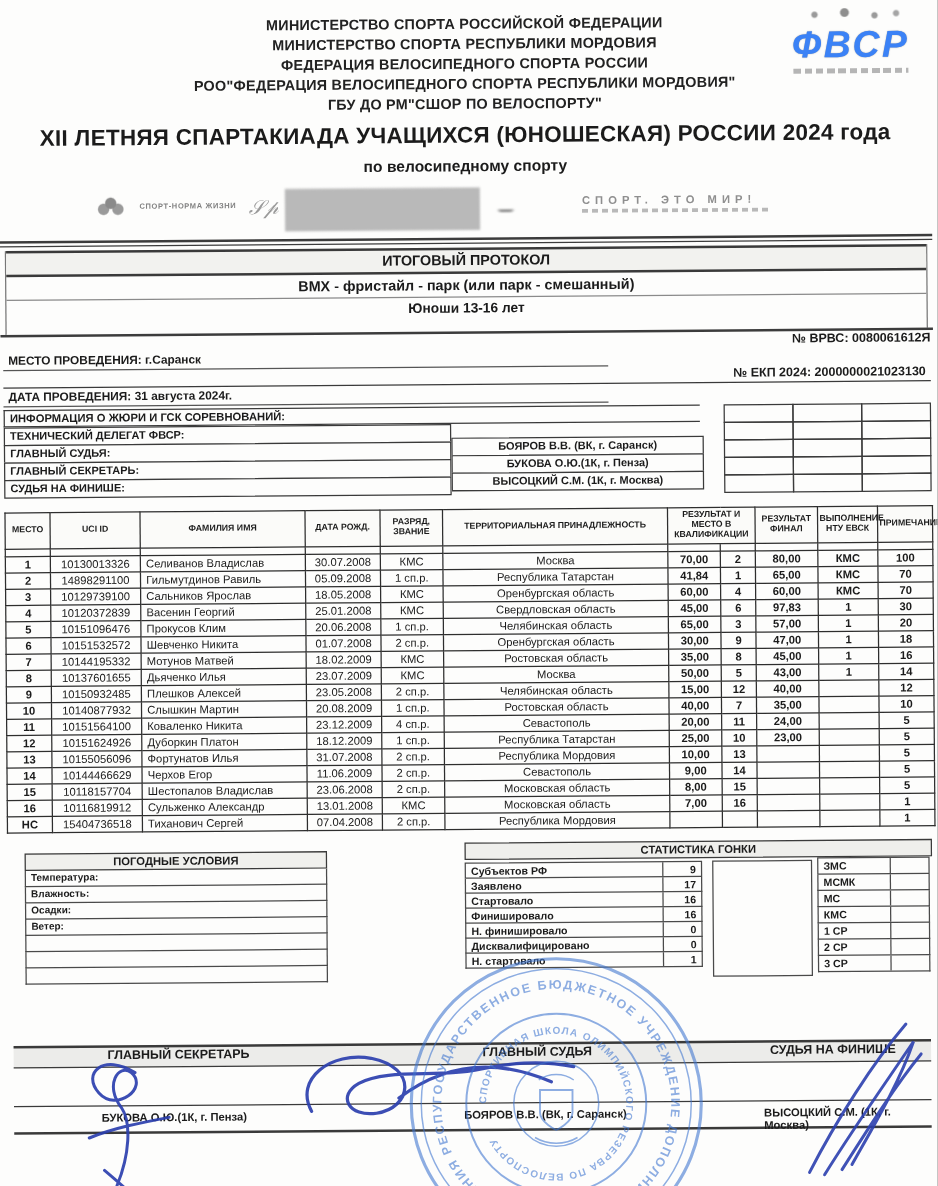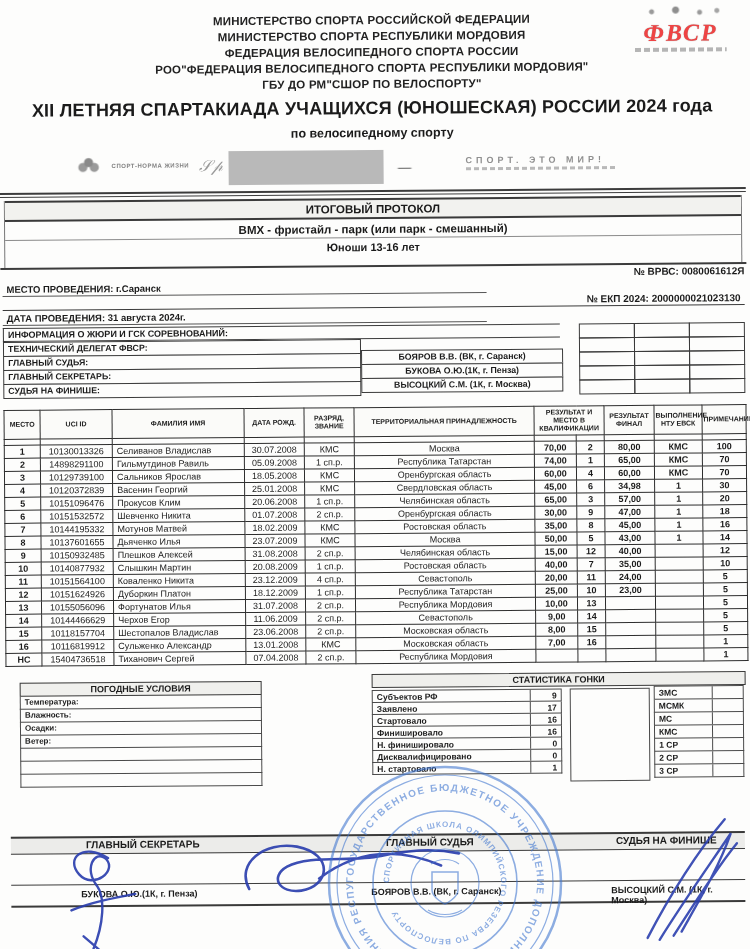--- a/index.html
+++ b/index.html
@@ -7,21 +7,21 @@
         font-family:"Liberation Sans",sans-serif;color:#1b1b1b;}
   .doc{position:absolute;left:0;top:0;width:750px;height:949px;transform:rotate(-0.45deg);transform-origin:50% 50%;}
 
   
   .org-lines{padding-top:12px;text-align:center;font-weight:bold;font-size:11.5px;line-height:16px;letter-spacing:.2px;color:#222;}
   .main-title{text-align:center;font-weight:bold;font-size:18px;margin-top:6px;letter-spacing:.2px;}
   .sub-title{text-align:center;font-weight:bold;font-size:12.5px;margin-top:7px;}
   .logo{position:absolute;color:#6a6a6a;}
   .logo-left{left:8px;top:26px;width:120px;height:52px;}
   .logo-right{right:6px;top:6px;width:120px;height:58px;text-align:center;}
-  .fvsr-txt{font-weight:bold;font-style:italic;font-size:24px;letter-spacing:2px;color:#ef4444;text-shadow:0 0 1px #999;font-family:Liberation Serif, serif;}
+  .fvsr-txt{font-weight:bold;font-style:italic;font-size:30px;letter-spacing:2px;color:#3b82f6;text-shadow:0 0 1px #999;}
   .fvsr-top{height:16px;background:
      radial-gradient(circle at 20% 50%, #9a9a9a 2px, transparent 3px),
      radial-gradient(circle at 45% 40%, #8e8e8e 3px, transparent 4px),
      radial-gradient(circle at 70% 55%, #9a9a9a 2px, transparent 3px),
      radial-gradient(circle at 88% 45%, #a5a5a5 2px, transparent 3px);
      filter:blur(.6px);margin:0 12px;}
   .fvsr-sub{height:4px;margin:1px 14px 0;background:repeating-linear-gradient(90deg,#b5b5b5 0 6px,transparent 6px 9px);}
   .band{position:relative;height:42px;margin-top:8px;}
   .band-left{position:absolute;left:78px;top:4px;display:flex;gap:10px;align-items:center;color:#7d7d7d;}
   .eagle{width:26px;height:24px;background:radial-gradient(circle at 50% 35%, #8a8a8a 4px, transparent 5px),radial-gradient(circle at 28% 55%, #9a9a9a 4px, transparent 5px),radial-gradient(circle at 72% 55%, #9a9a9a 4px, transparent 5px);filter:blur(.5px);}
@@ -239,21 +239,21 @@
             <td class="num">КМС</td>
             <td class="num">100</td>
           </tr>
           <tr>
             <td class="num">2</td>
             <td>14898291100</td>
             <td class="l">Гильмутдинов Равиль</td>
             <td>05.09.2008</td>
             <td>1 сп.р.</td>
             <td>Республика Татарстан</td>
-            <td class="num">74,00</td>
+            <td class="num">41,84</td>
             <td class="num">1</td>
             <td class="num">65,00</td>
             <td class="num">КМС</td>
             <td class="num">70</td>
           </tr>
           <tr>
             <td class="num">3</td>
             <td>10129739100</td>
             <td class="l">Сальников Ярослав</td>
             <td>18.05.2008</td>
@@ -267,21 +267,21 @@
           </tr>
           <tr>
             <td class="num">4</td>
             <td>10120372839</td>
             <td class="l">Васенин Георгий</td>
             <td>25.01.2008</td>
             <td>КМС</td>
             <td>Свердловская область</td>
             <td class="num">45,00</td>
             <td class="num">6</td>
-            <td class="num">34,98</td>
+            <td class="num">97,83</td>
             <td class="num">1</td>
             <td class="num">30</td>
           </tr>
           <tr>
             <td class="num">5</td>
             <td>10151096476</td>
             <td class="l">Прокусов Клим</td>
             <td>20.06.2008</td>
             <td>1 сп.р.</td>
             <td>Челябинская область</td>
@@ -327,21 +327,21 @@
             <td class="num">50,00</td>
             <td class="num">5</td>
             <td class="num">43,00</td>
             <td class="num">1</td>
             <td class="num">14</td>
           </tr>
           <tr>
             <td class="num">9</td>
             <td>10150932485</td>
             <td class="l">Плешков Алексей</td>
-            <td>31.08.2008</td>
+            <td>23.05.2008</td>
             <td>2 сп.р.</td>
             <td>Челябинская область</td>
             <td class="num">15,00</td>
             <td class="num">12</td>
             <td class="num">40,00</td>
             <td class="num"></td>
             <td class="num">12</td>
           </tr>
           <tr>
             <td class="num">10</td>

